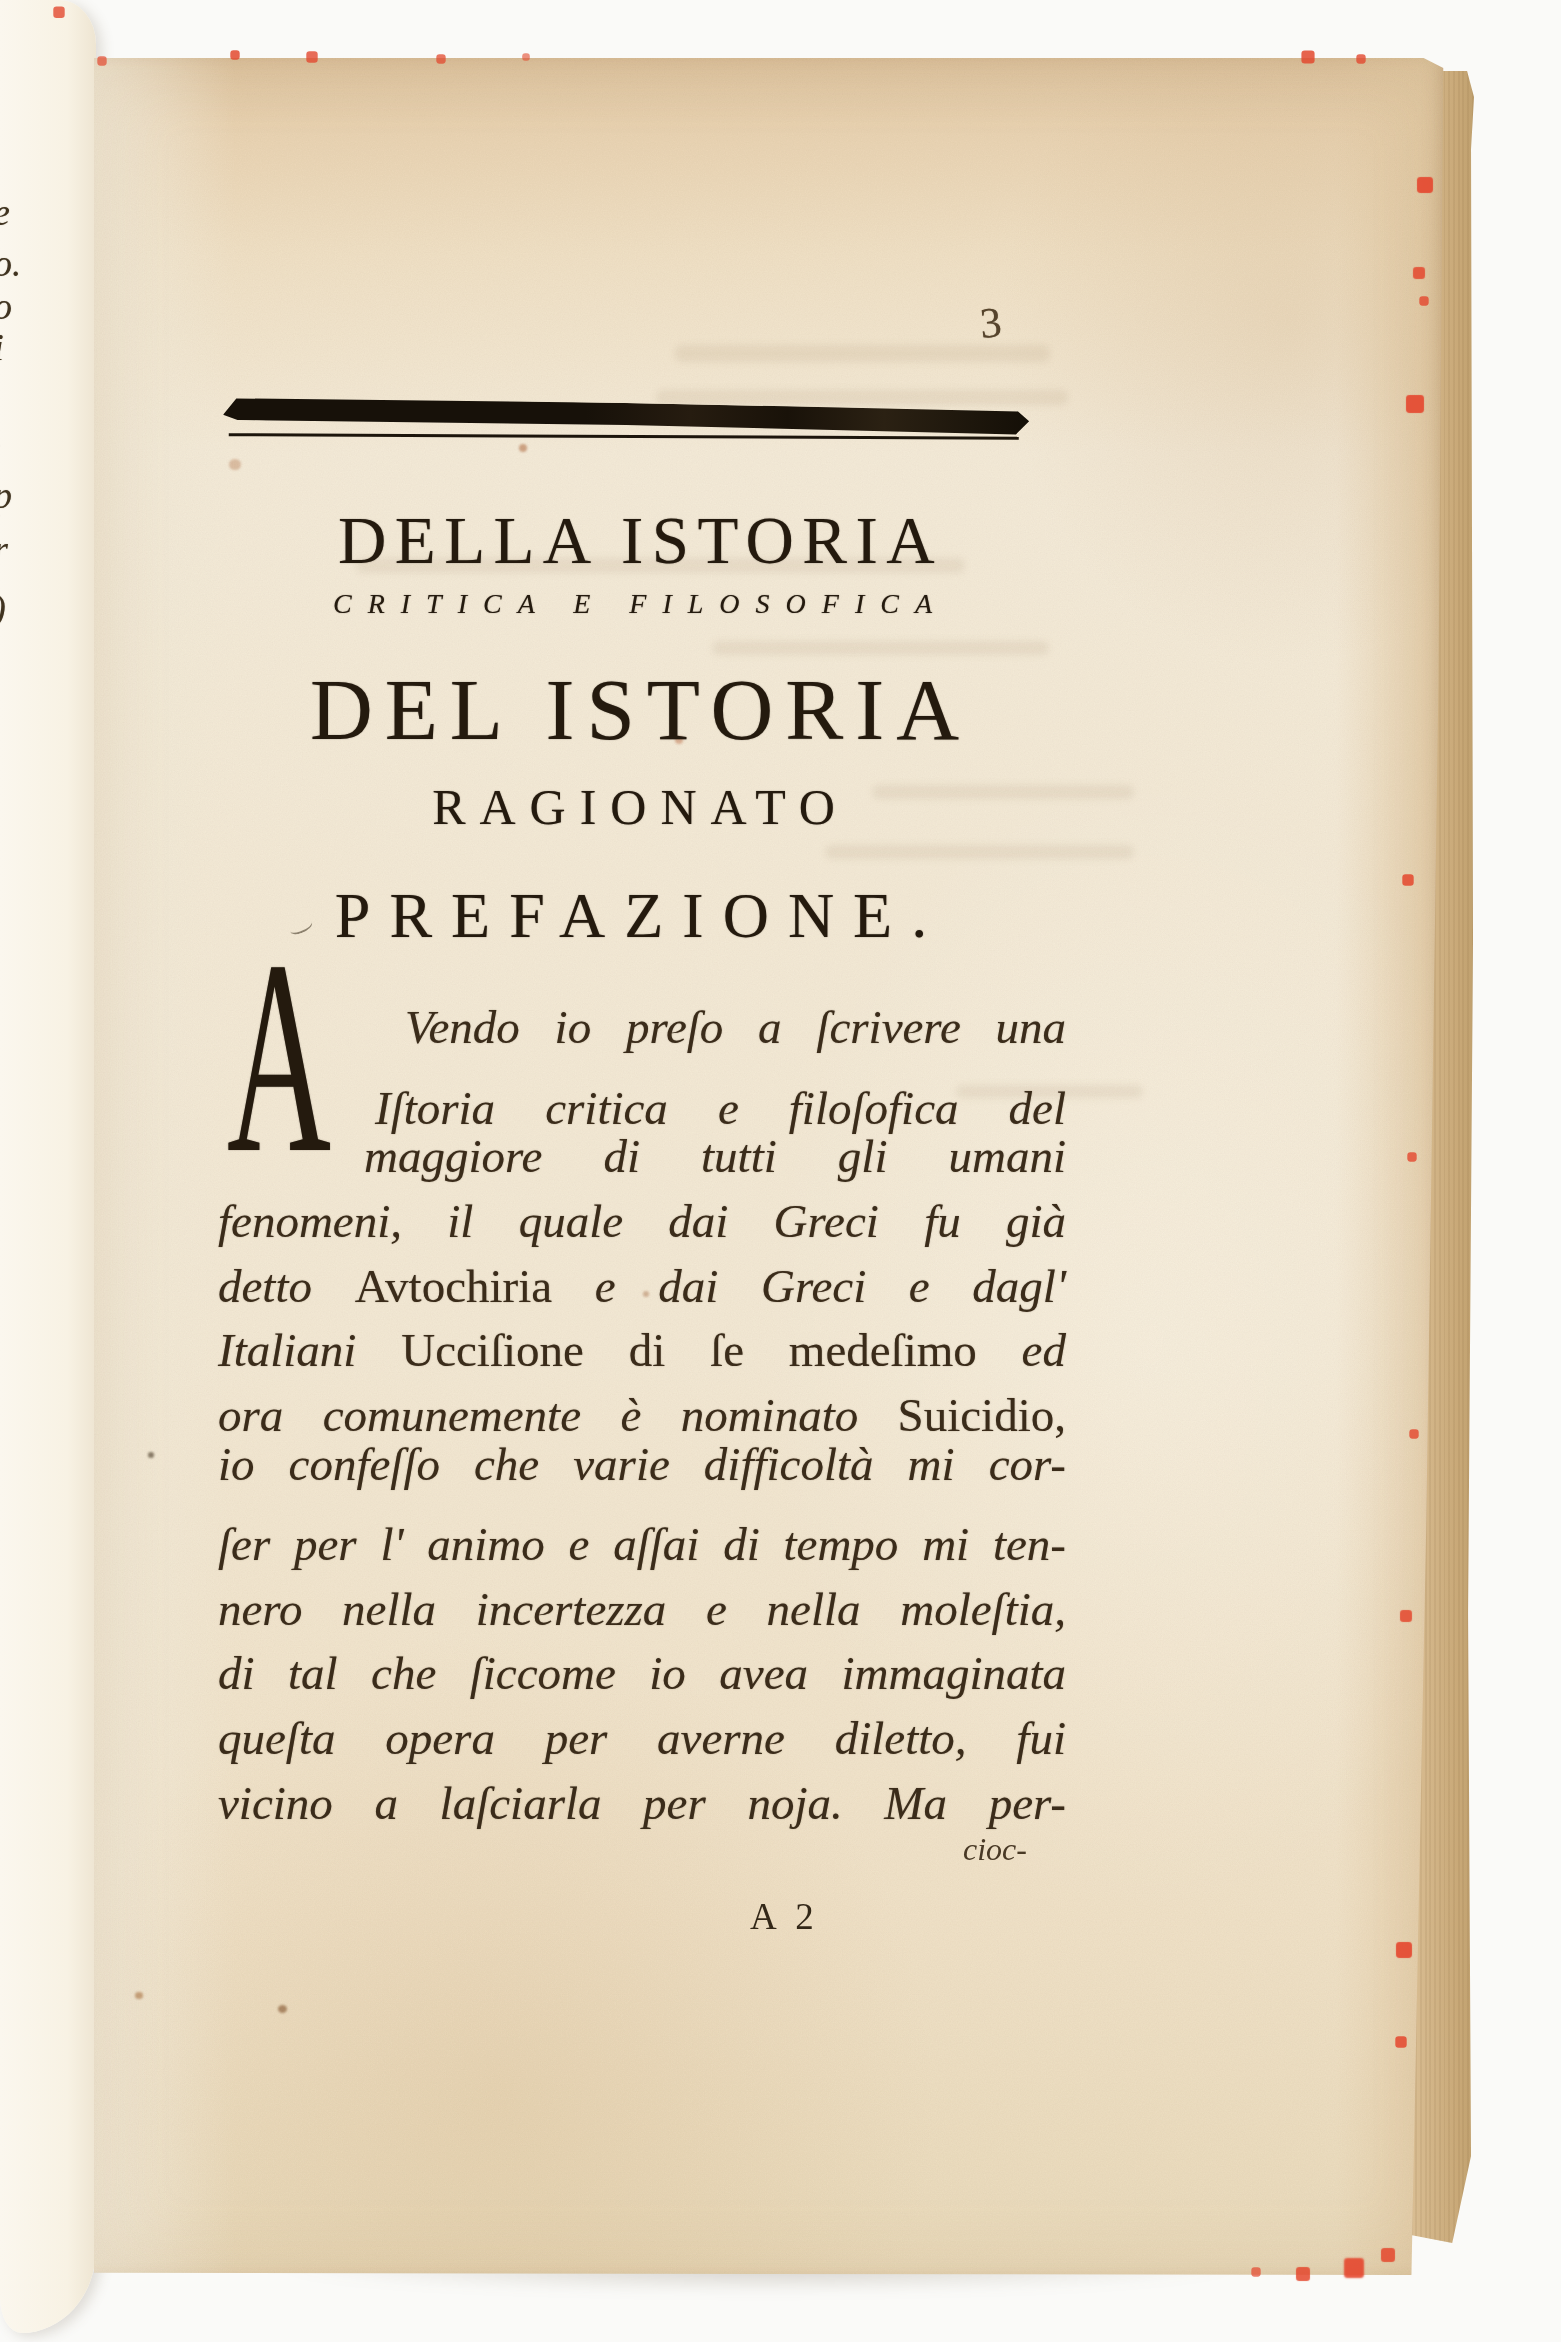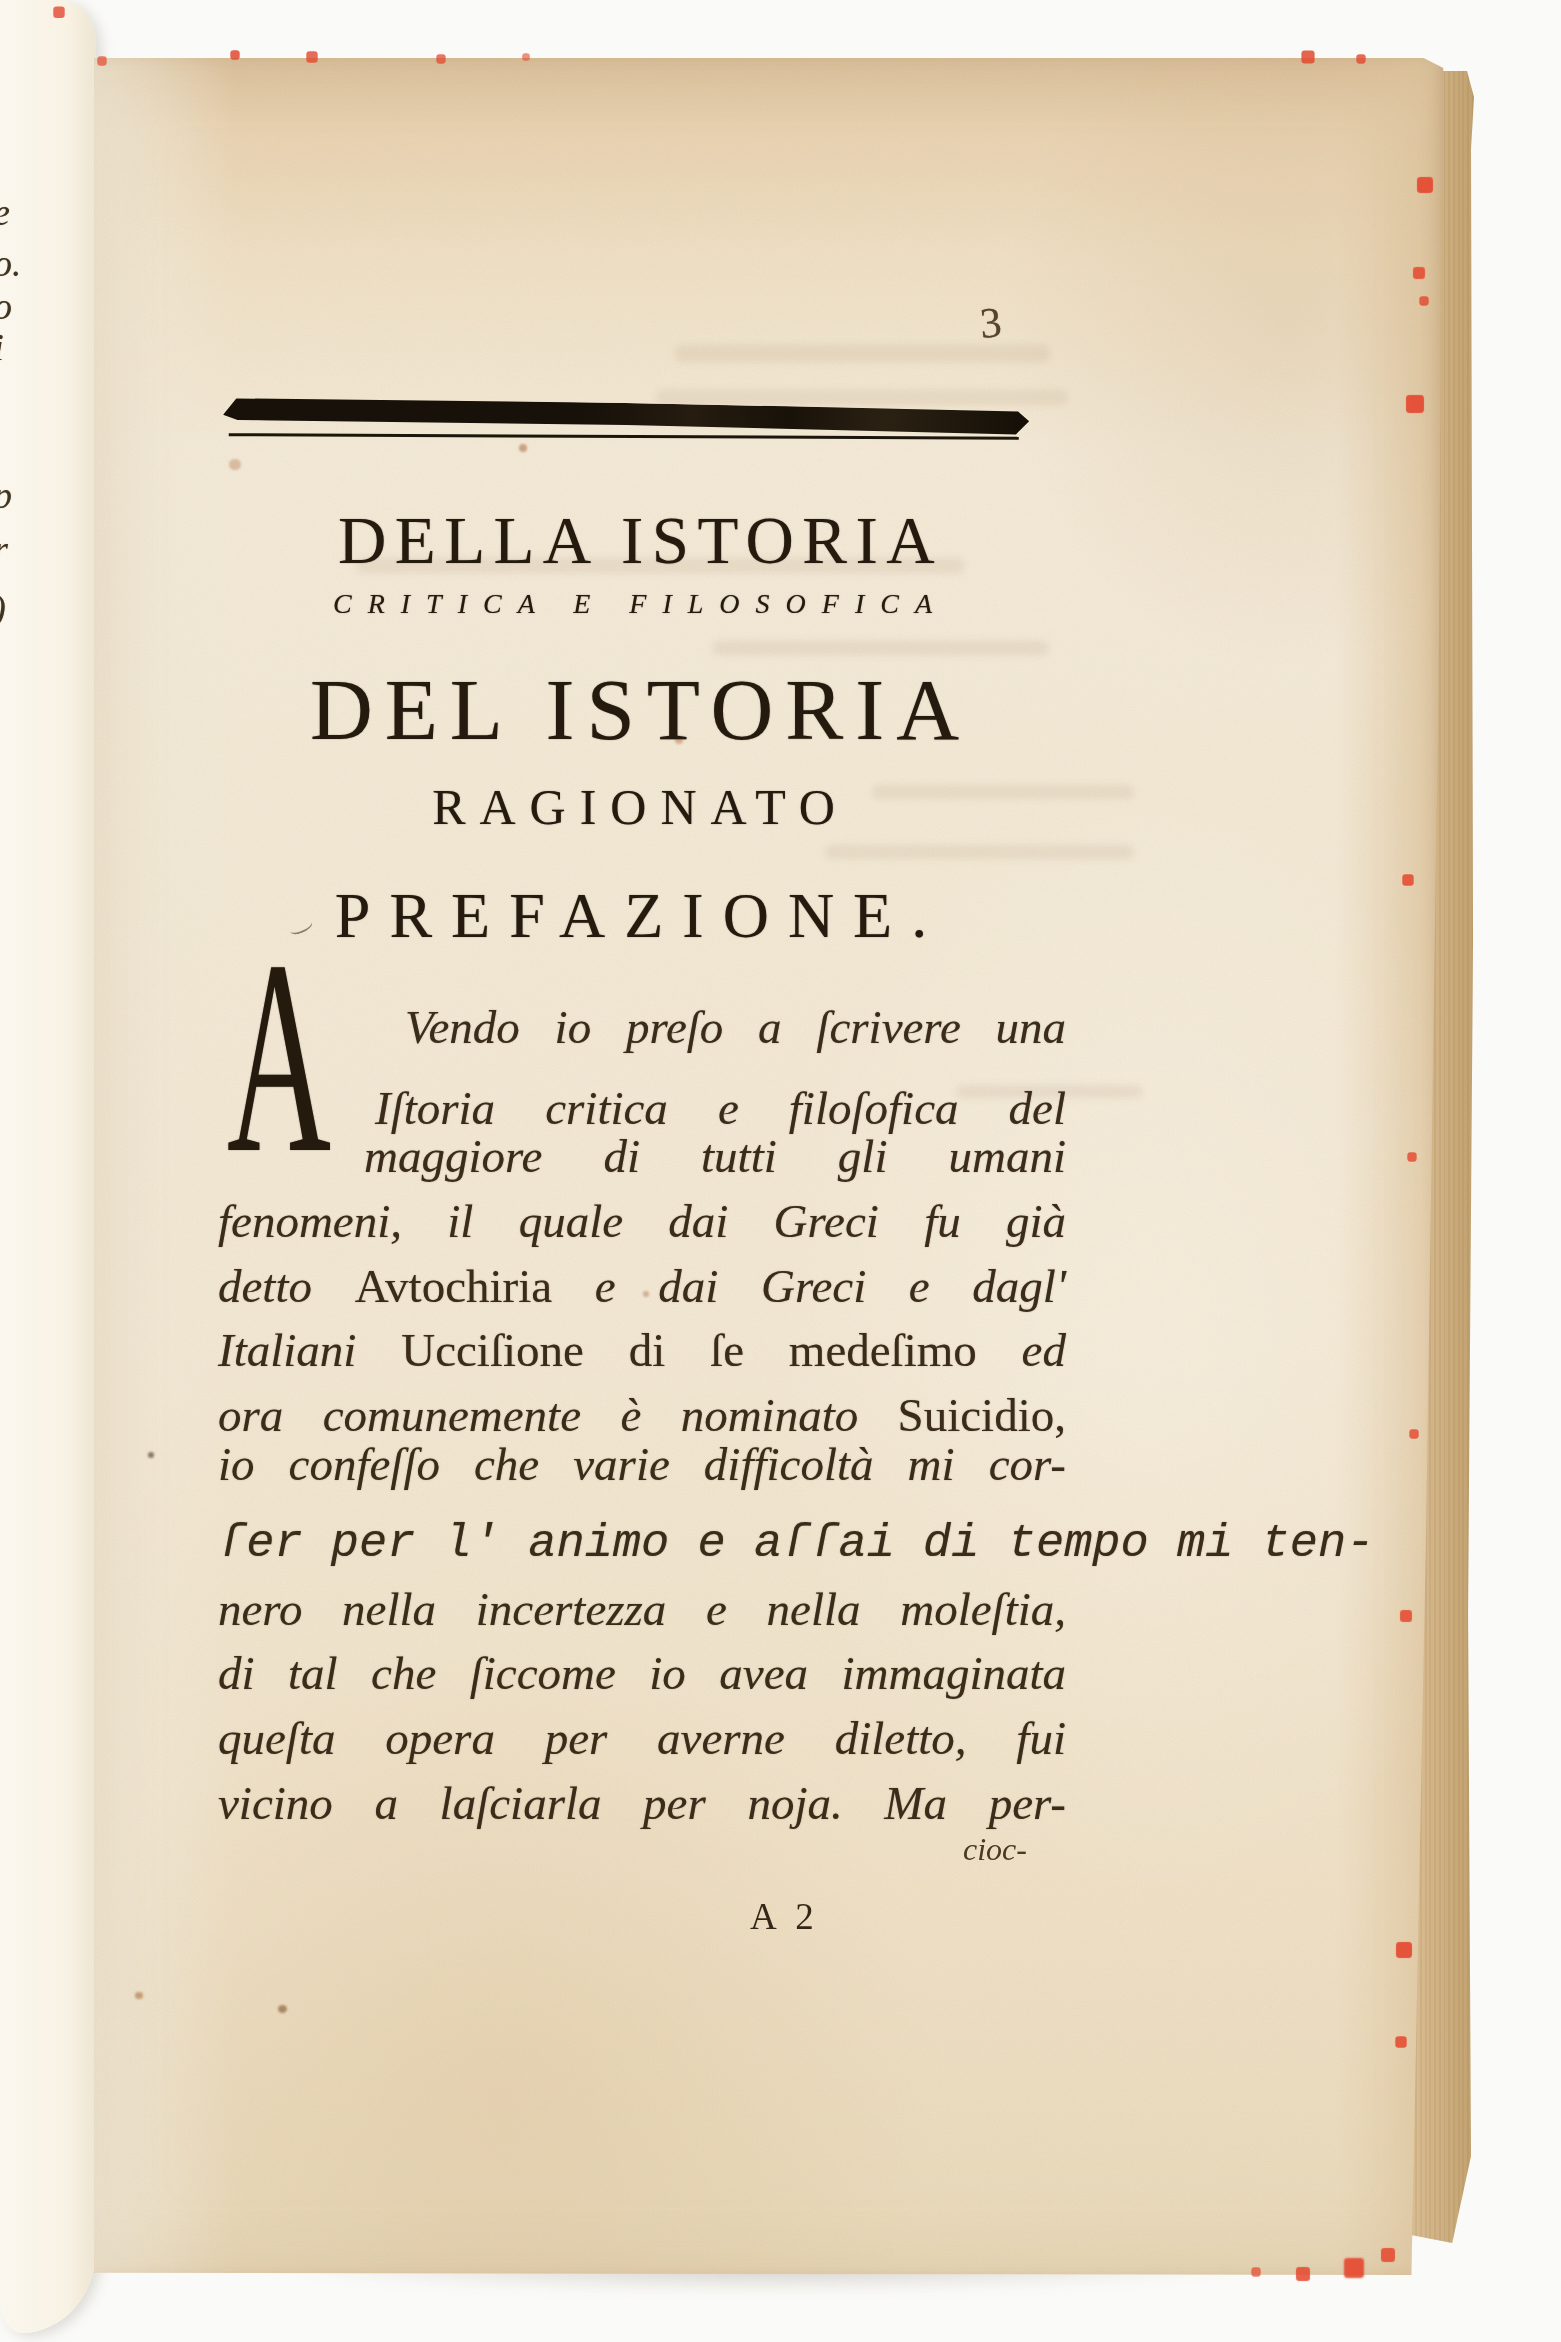--- a/index.html
+++ b/index.html
@@ -64,21 +64,21 @@
   
   .dropcap{position:absolute;left:133px;top:860px;font-size:277px;line-height:1;color:#241a0e;
     transform:scaleX(.52);transform-origin:left top;text-shadow:0 0 1.9px rgba(36,26,14,.5);}
   .bodytext{position:absolute;left:124px;top:940px;width:848px;color:#3b2c1a;
     font-size:47px;font-style:italic;text-shadow:0 0 1.2px rgba(59,44,26,.5);}
   .line{position:absolute;left:0;right:0;height:65px;line-height:58px;white-space:nowrap;
     text-align:justify;text-align-last:justify;}
   .seg-r{font-style:normal;}
   .l0{top:0;padding-left:187px;}  .l1{top:65px;padding-left:157px;margin-top:16px;} .l2{top:129px;padding-left:146px;}
   .l3{top:194px;} .l4{top:259px;} .l5{top:323px;} .l6{top:388px;} .l7{top:437px;}
-  .l8{top:517px;font-family:Liberation Mono, monospace;} .l9{top:582px;} .l10{top:646px;} .l11{top:711px;} .l12{top:776px;}
+  .l8{top:517px;} .l9{top:582px;} .l10{top:646px;} .l11{top:711px;} .l12{top:776px;}
 
   .signature{position:absolute;left:656px;top:1817px;font-size:37px;color:#342818;letter-spacing:5.6px;margin-top:20px;}
   .catchword{position:absolute;left:869px;top:1773px;font-size:32px;font-style:italic;color:#4a3a26;}
 
   
   .squiggle{position:absolute;left:195px;top:862px;width:24px;height:11.2px;border-bottom:2.8px solid rgba(60,48,30,.55);
     border-radius:0 0 60% 40%;transform:rotate(-18deg);}
 
   
   .ghost{position:absolute;background:rgba(140,110,70,.10);filter:blur(3.7px);border-radius:7.5px;}

